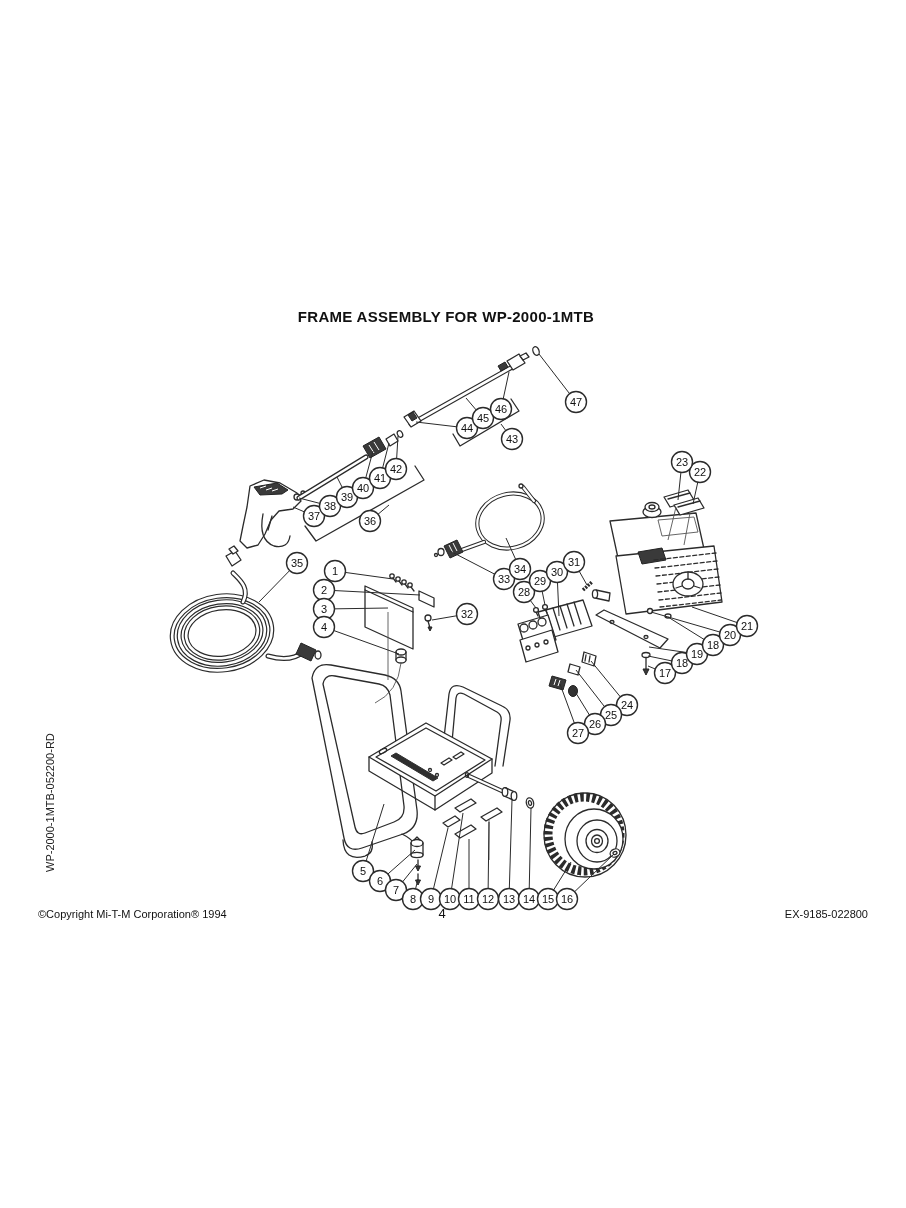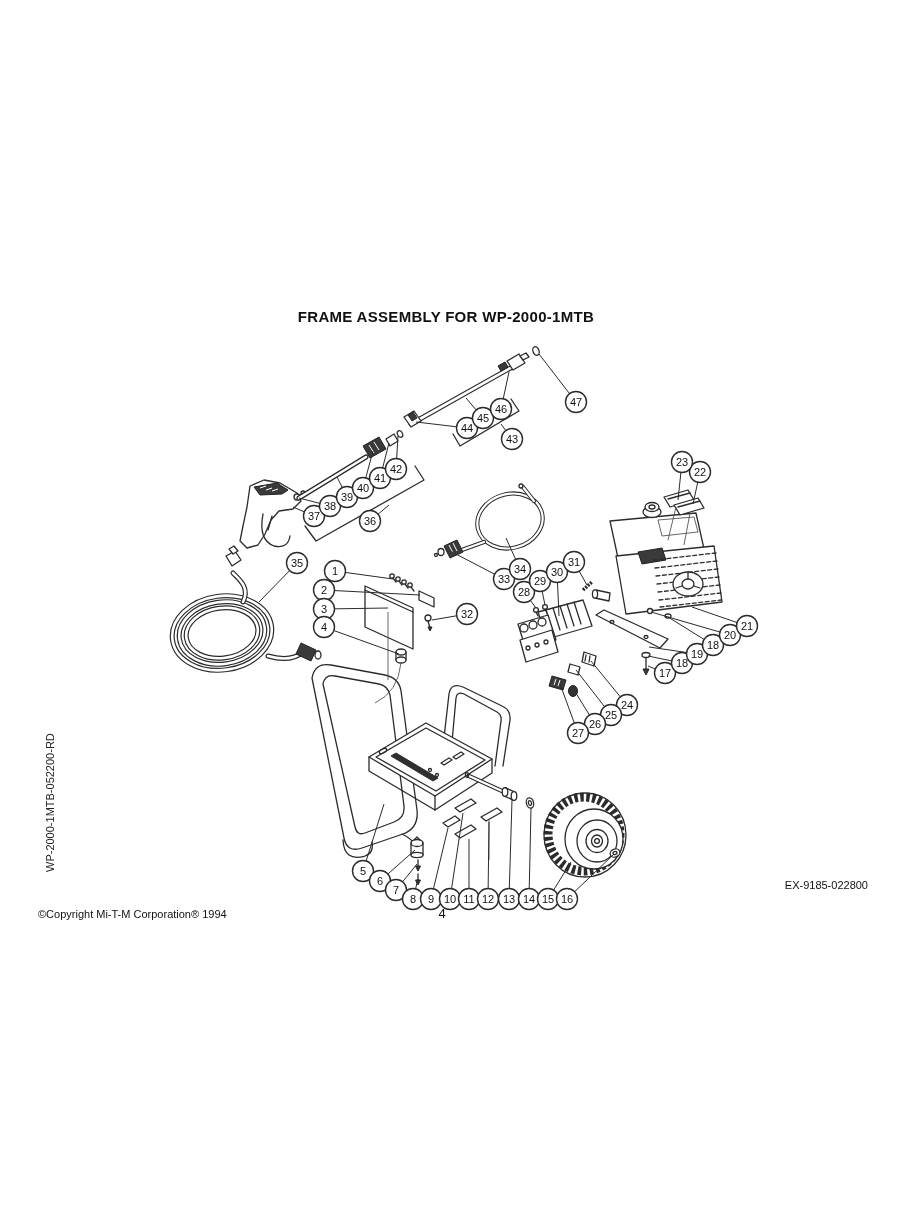--- a/index.html
+++ b/index.html
@@ -11,21 +11,21 @@
   .title{
     position:absolute;top:308px;left:0;width:892px;text-align:center;
     font-size:15px;font-weight:bold;letter-spacing:.3px;
   }
   .side-label{
     position:absolute;left:44px;top:872px;font-size:11px;white-space:nowrap;
     transform:rotate(-90deg);transform-origin:0 0;color:#222;
   }
   .footer-left{position:absolute;left:38px;top:908px;font-size:11px;}
   .footer-page{position:absolute;left:0;top:906px;width:884px;text-align:center;font-size:13px;}
-  .footer-right{position:absolute;right:38px;top:879px;font-size:11px;}
+  .footer-right{position:absolute;right:38px;top:908px;font-size:11px;}
   svg.diagram{position:absolute;left:0;top:0;}
   
   .s{stroke:#2b2b2b;fill:none;stroke-width:1.3;stroke-linecap:round;stroke-linejoin:round}
   .sw{stroke:#2b2b2b;fill:#fff;stroke-width:1.3;stroke-linejoin:round}
   .sd{stroke:#222;fill:#3a3a3a;stroke-width:1;stroke-linejoin:round}
   .t5{stroke:#2b2b2b;fill:none;stroke-width:5;stroke-linecap:round}
   .t5w{stroke:#fff;fill:none;stroke-width:2.6;stroke-linecap:round}
   .t4{stroke:#2b2b2b;fill:none;stroke-width:4.2;stroke-linecap:round}
   .t4w{stroke:#fff;fill:none;stroke-width:2.2;stroke-linecap:round}
   .thin{stroke:#555;fill:none;stroke-width:.9}

